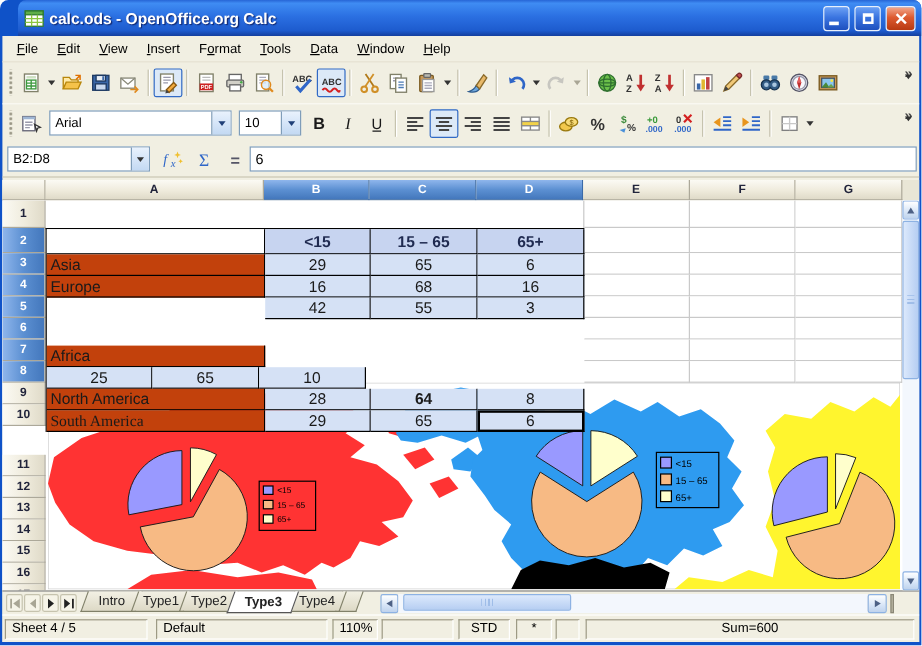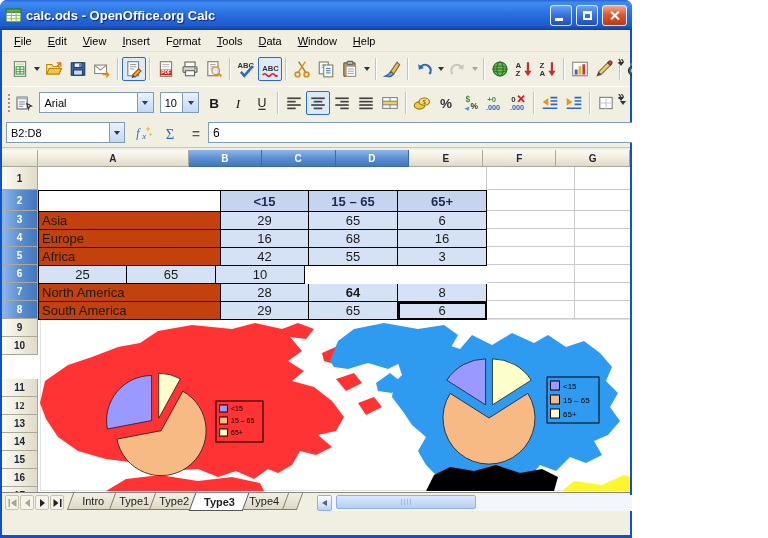--- a/index.html
+++ b/index.html
@@ -1,34 +1,34 @@
 <!DOCTYPE html>
 <html><head>
 <meta charset="utf-8">
 <style>
 * { box-sizing: border-box; margin:0; padding:0; }
 html,body { font-family:"Liberation Sans", sans-serif; }
-.window { position:relative; width:632px; height:538px; background:#0F52C8; border-radius:7px 7px 0 0; overflow:hidden; }
+.window { position:relative; width:768px; height:538px; background:#0F52C8; border-radius:7px 7px 0 0; overflow:hidden;padding-left:15px; }
 .titlebar { height:30px; display:flex; align-items:center; gap:4px; padding:0 5px;
   background:linear-gradient(180deg,#2765D6 0%, #3F8CF3 9%, #2B70E2 45%, #1D5BCE 85%, #143F9E 100%); border-radius:7px 7px 0 0; }
 .appicon { width:17px; height:17px; }
 .title-text { flex:1; color:#fff; font-weight:bold; font-size:13px; text-shadow:1px 1px 1px rgba(10,20,80,.8); white-space:nowrap; }
 .wbtn { width:22px; height:21px; border:1px solid #E8F0FC; border-radius:3px; display:flex; align-items:center; justify-content:center; position:relative;
   background:linear-gradient(180deg,#6CA1F5,#3A74E0 45%,#1E50BE); }
 .wbtn.close { width:25px; background:linear-gradient(180deg,#F2A88C,#E2593063 45%); background:linear-gradient(180deg,#F2A88C,#DD5A30 45%,#B83A12); }
 .glyph-min { position:absolute; left:4px; bottom:4px; width:8px; height:3px; background:#fff; }
 .glyph-max { width:9px; height:9px; border:2px solid #fff; border-top-width:3px; }
 .glyph-close { position:relative; width:11px; height:11px; }
 .glyph-close::before,.glyph-close::after { content:""; position:absolute; left:5px; top:0; width:2.4px; height:11px; background:#fff; }
 .glyph-close::before { transform:rotate(45deg); } .glyph-close::after { transform:rotate(-45deg); }
 .content { position:absolute; left:2px; right:2px; top:30px; bottom:3px; background:#F1EFE2; display:flex; flex-direction:column; }
 .menubar { height:22px; display:flex; align-items:center; padding-left:4px; font-size:11px; border-bottom:1px solid #E5E2D2; }
 .menu-item { padding:2px 8px; color:#000; cursor:default; }
 .toolbar { display:flex; align-items:center; padding:1px 2px; position:relative; }
-#tb1 { height:34px; } #tb2 { height:32px; border-top:1px solid #FBFAF4;justify-content:flex-end; }
+#tb1 { height:34px; } #tb2 { height:32px; border-top:1px solid #FBFAF4; }
 .grip { width:6px; height:22px; margin:0 2px; background:radial-gradient(circle,#9a9786 1px,transparent 1.4px) 1px 1px/4px 4px repeat-y; }
 .tbtn { width:24px; height:24px; display:flex; align-items:center; justify-content:center; border:1px solid transparent; border-radius:2px; flex:none; }
 .tbtn svg { display:block; }
 .tbtn.pressed { border-color:#316AC5; background:#DCE9F7; }
 .dd { width:10px; height:24px; display:flex; align-items:center; justify-content:center; flex:none; }
 .tri { width:0; height:0; border-left:3.5px solid transparent; border-right:3.5px solid transparent; border-top:4px solid #333; }
 .tri.dis { border-top-color:#A9A695; }
 .sep { width:2px; height:22px; border-left:1px solid #C6C3AE; border-right:1px solid #FFF; margin:0 3px; flex:none; }
 .overflow { position:absolute; right:2px; top:3px; width:14px; text-align:center; color:#444; line-height:1; }
 .overflow .chev { font-size:12px; font-weight:bold; display:block; }
@@ -566,21 +566,21 @@
             <div class="rhcell sel" style="height: 21px;">2</div>
             <div class="rhcell sel" style="height: 18px;">3</div>
             <div class="rhcell sel" style="height: 18px;">4</div>
             <div class="rhcell sel" style="height: 18px;">5</div>
             <div class="rhcell sel" style="height: 18px;">6</div>
             <div class="rhcell sel" style="height: 18px;">7</div>
             <div class="rhcell sel" style="height: 18px;">8</div>
             <div class="rhcell" style="height: 18px;">9</div>
             <div class="rhcell" style="height: 18px;">10</div>
             <div class="rhcell" style="height: 18px; margin-top: 24px;">11</div>
-            <div class="rhcell" style="height: 18px; font-family: Liberation Serif, serif;">12</div>
+            <div class="rhcell" style="height: 18px;">12</div>
             <div class="rhcell" style="height: 18px;">13</div>
             <div class="rhcell" style="height: 18px;">14</div>
             <div class="rhcell" style="height: 18px;">15</div>
             <div class="rhcell" style="height: 18px;">16</div>
             <div class="rhcell" style="height: 18px;">17</div>
             <div class="rhcell" style="height: 11px; margin-left: 43px;">18</div>
           </div>
           <div class="gridcell" style="left: 485px; top: 0px; width: 88px; height: 23px;"></div>
           <div class="gridcell" style="left: 573px; top: 0px; width: 88px; height: 23px;"></div>
           <div class="gridcell" style="left: 661px; top: 0px; width: 89px; height: 23px;"></div>
@@ -619,38 +619,38 @@
               <div class="tcell num" style="width: 89px; height: 18px;">65</div>
               <div class="tcell num" style="width: 89px; height: 18px;">6</div>
             </div>
             <div class="trow">
               <div class="tcell rowlabel" style="width: 182px; height: 18px;">Europe</div>
               <div class="tcell num" style="width: 88px; height: 18px;">16</div>
               <div class="tcell num" style="width: 89px; height: 18px;">68</div>
               <div class="tcell num" style="width: 89px; height: 18px;">16</div>
             </div>
             <div class="trow">
-              <div class="tcell rowlabel" style="width: 182px; height: 18px;">Africa</div>
+              <div class="tcell rowlabel" style="width: 182px; height: 18px; margin-top: 40px;">Africa</div>
               <div class="tcell num" style="width: 88px; height: 18px;">42</div>
               <div class="tcell num" style="width: 89px; height: 18px;">55</div>
               <div class="tcell num" style="width: 89px; height: 18px;">3</div>
             </div>
             <div class="trow">
               <div class="tcell num" style="width: 88px; height: 18px;">25</div>
               <div class="tcell num" style="width: 89px; height: 18px;">65</div>
               <div class="tcell num" style="width: 89px; height: 18px;">10</div>
             </div>
             <div class="trow">
               <div class="tcell rowlabel" style="width: 182px; height: 18px;">North America</div>
               <div class="tcell num" style="width: 88px; height: 18px;">28</div>
               <div class="tcell num" style="width: 89px; height: 18px; font-weight: bold;">64</div>
               <div class="tcell num" style="width: 89px; height: 18px;">8</div>
             </div>
             <div class="trow">
-              <div class="tcell rowlabel" style="width: 182px; height: 18px;">South America</div>
+              <div class="tcell rowlabel" style="width: 182px; height: 18px; font-family: Liberation Serif, serif;">South America</div>
               <div class="tcell num" style="width: 88px; height: 18px;">29</div>
               <div class="tcell num" style="width: 89px; height: 18px;">65</div>
               <div class="tcell num active" style="width: 89px; height: 18px;">6</div>
             </div>
           </div>
           <svg class="chartsvg" width="710" height="172" viewBox="0 0 710 172">
             <rect x="0" y="0" width="710" height="172" fill="#FFFFFF" stroke="#C8C8C8" stroke-width="1"></rect>
             <path d="M5,62 L28,46 52,38 78,28 100,24 118,12 152,6 192,10 215,4 242,10 258,4 274,10 266,20 250,18 262,32 248,42 264,52 252,62 274,68 292,82 304,98 296,112 278,116 292,128 276,136 260,132 252,146 238,154 228,150 214,160 196,152 178,158 158,150 128,152 98,144 66,140 38,132 18,118 6,100 0,84 Z" fill="#FF3333"></path>
             <path d="M282,34 L300,26 312,36 298,46 284,42 Z" fill="#FF3333"></path>
             <path d="M296,60 L314,54 322,64 306,72 Z" fill="#FF3333"></path>
@@ -753,14 +753,24 @@
         <div class="hsc-track" style="left: 330px; width: 391px;">
           <div class="hthumb" style="left: 4px; width: 140px;">
             <span class="griph"></span>
           </div>
         </div>
         <div class="sbtn" style="left: 721px; top: 2px; width: 16px;">
           <span class="right"></span>
         </div>
         <div style="position: absolute; left: 740px; top: 2px; width: 3px; height: 16px; background: rgb(185, 182, 164); border: 1px solid rgb(138, 135, 118);"></div>
       </div>
+    <div class="statusbar" id="statusbar">
+        <div class="sfield" style="left: 2px; width: 119px; text-align: left;">Sheet 4 / 5</div>
+        <div class="sfield" style="left: 128px; width: 143px; text-align: left;">Default</div>
+        <div class="sfield" style="left: 275px; width: 38px; text-align: center;">110%</div>
+        <div class="sfield" style="left: 316px; width: 60px; text-align: center;"></div>
+        <div class="sfield" style="left: 380px; width: 43px; text-align: center;">STD</div>
+        <div class="sfield" style="left: 428px; width: 30px; text-align: center;">*</div>
+        <div class="sfield" style="left: 461px; width: 20px; text-align: center;"></div>
+        <div class="sfield" style="left: 486px; width: 274px; text-align: center;">Sum=600</div>
+      </div>
   </div>
 </div>
 
 </body></html>

